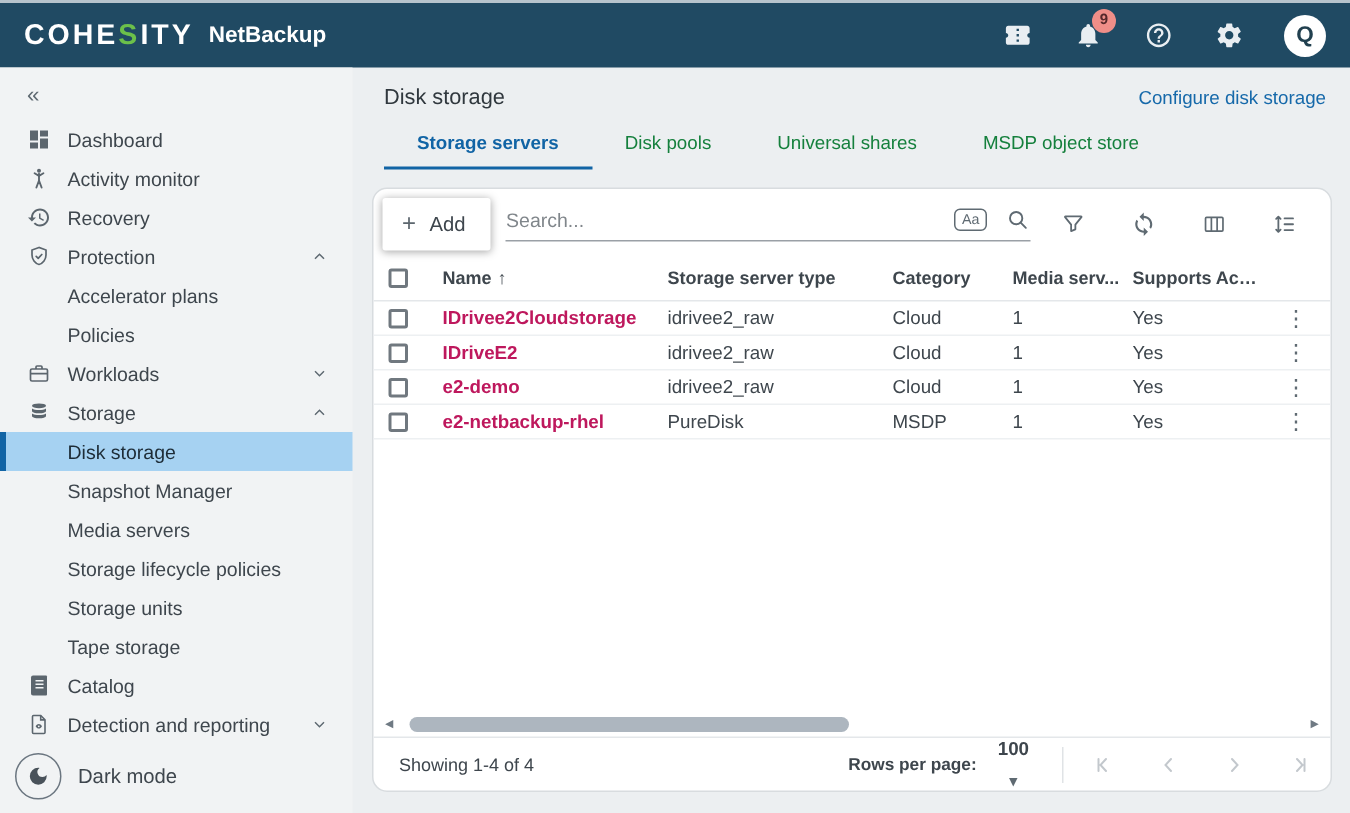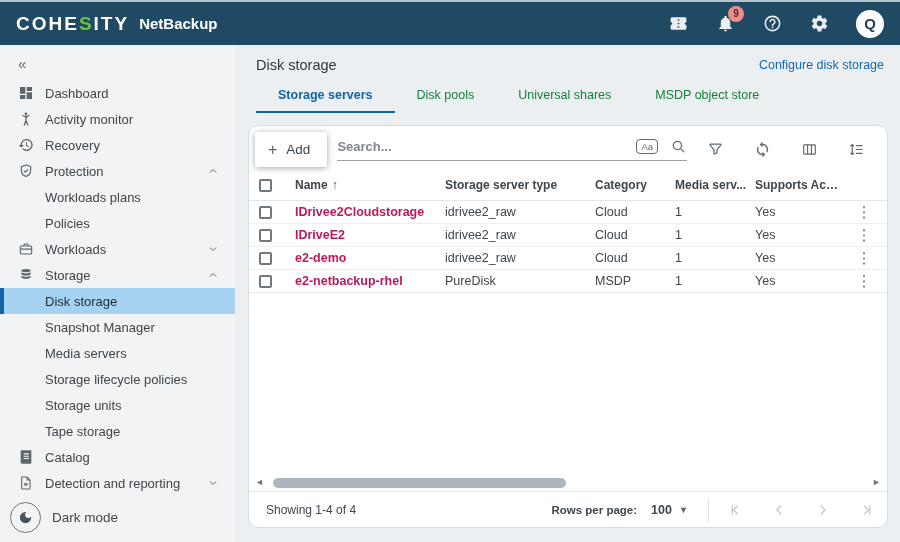--- a/index.html
+++ b/index.html
@@ -52,21 +52,21 @@
   .card { background:#fff; border:1px solid #d8dcdf; border-radius:10px; margin-top:12px; flex:1;
           display:flex; flex-direction:column; min-height:0; overflow:hidden; }
   .toolbar { display:flex; align-items:center; padding:5px 16px 2px 6px; height:44px; flex-shrink:0; }
   .add-btn { background:#fff; box-shadow:0 1px 6px rgba(0,0,0,.35); border-radius:2px; padding:10px 17px 10px 13px;
              font-size:13.5px; color:#3e464d; display:flex; gap:9px; align-items:center; cursor:pointer;
              border:none; font-family:inherit; margin-right:10px; }
   .plus { font-size:16px; color:#5c666e; line-height:12px; }
   .search-wrap { flex:1; display:flex; align-items:center; border-bottom:1px solid #9aa0a6;
                  padding-bottom:5px; margin-right:20px; }
   .search-input { border:none; outline:none; flex:1; font-size:13px; color:#333; background:transparent;
-                  font-family:inherit;font-weight:bold; }
+                  font-family:inherit; }
   .search-input::placeholder { color:#80868b; }
   .aa-box { border:1px solid #5f6a72; border-radius:4px; font-size:9.5px; color:#5f6a72;
             padding:1px 4px; margin-right:12px; cursor:pointer; }
   .tool-icon { color:#5f6a72; display:flex; cursor:pointer; }
   .tool-icons { display:flex; align-items:center; gap:30px; color:#5f6a72; padding-right:6px; }
 
   
   .tgrid { display:grid; grid-template-columns:36px 150px 150px 80px 80px 1fr 30px; align-items:center;
            padding:0 8px 0 10px; }
   .thead { height:31px; font-size:12px; font-weight:700; color:#3e464d; border-bottom:1px solid #e4e7ea; flex-shrink:0; }
@@ -82,21 +82,21 @@
   .hscroll { height:17px; display:flex; align-items:center; padding:0 6px; flex-shrink:0; }
   .scroll-arrow { color:#6f7a83; font-size:9px; cursor:pointer; line-height:1; }
   .scroll-track { flex:1; position:relative; height:10px; margin:0 5px; }
   .scroll-thumb { position:absolute; left:4px; top:0; height:10px; width:49%; background:#adb6bf; border-radius:6px; cursor:grab; }
 
   
   .card-footer { border-top:1px solid #e4e7ea; height:36px; display:flex; align-items:center;
                  padding:0 12px 0 17px; font-size:12px; color:#3e464d; flex-shrink:0; }
   .footer-right { margin-left:auto; display:flex; align-items:center;font-weight:bold; }
   .rpp-label { font-size:11.5px; }
-  .rpp-select { display:flex; align-items:center; gap:9px; margin-left:14px; cursor:pointer; font-size:12.5px; }
+  .rpp-select { display:flex; align-items:center; gap:9px; margin-left:14px; cursor:pointer; font-size:12.5px;flex-direction:column; }
   .caret { font-size:10px; color:#5f6a72; }
   .pag-divider { width:1px; height:24px; background:#e0e3e6; margin:0 18px 0 22px; }
   .pag-icons { display:flex; gap:28px; color:#c3c8cd; }
   .pag-icons .pbtn { display:flex; cursor:pointer; }
 </style>
 </head>
 <body>
 
 <div class="app">
 
@@ -168,21 +168,21 @@
             </svg>
           </span>
         <span>Protection</span>
         <span class="chev">
             <svg viewBox="0 0 24 24" width="12" height="12" fill="none" stroke="currentColor" stroke-width="2">
               <path d="M6 15l6-6 6 6"></path>
             </svg>
           </span>
       </div>
       <div class="nav-item child">
-        <span>Workloads plans</span>
+        <span>Accelerator plans</span>
       </div>
       <div class="nav-item child">
         <span>Policies</span>
       </div>
       <div class="nav-item">
         <span class="nicon">
             <svg viewBox="0 0 24 24" width="16" height="16" fill="none" stroke="currentColor" stroke-width="1.7">
               <rect x="3.5" y="7.5" width="17" height="12" rx="1.5"></rect>
               <path d="M9 7.5v-2c0-.6.4-1 1-1h4c.6 0 1 .4 1 1v2M3.5 12.2h17"></path>
             </svg>

